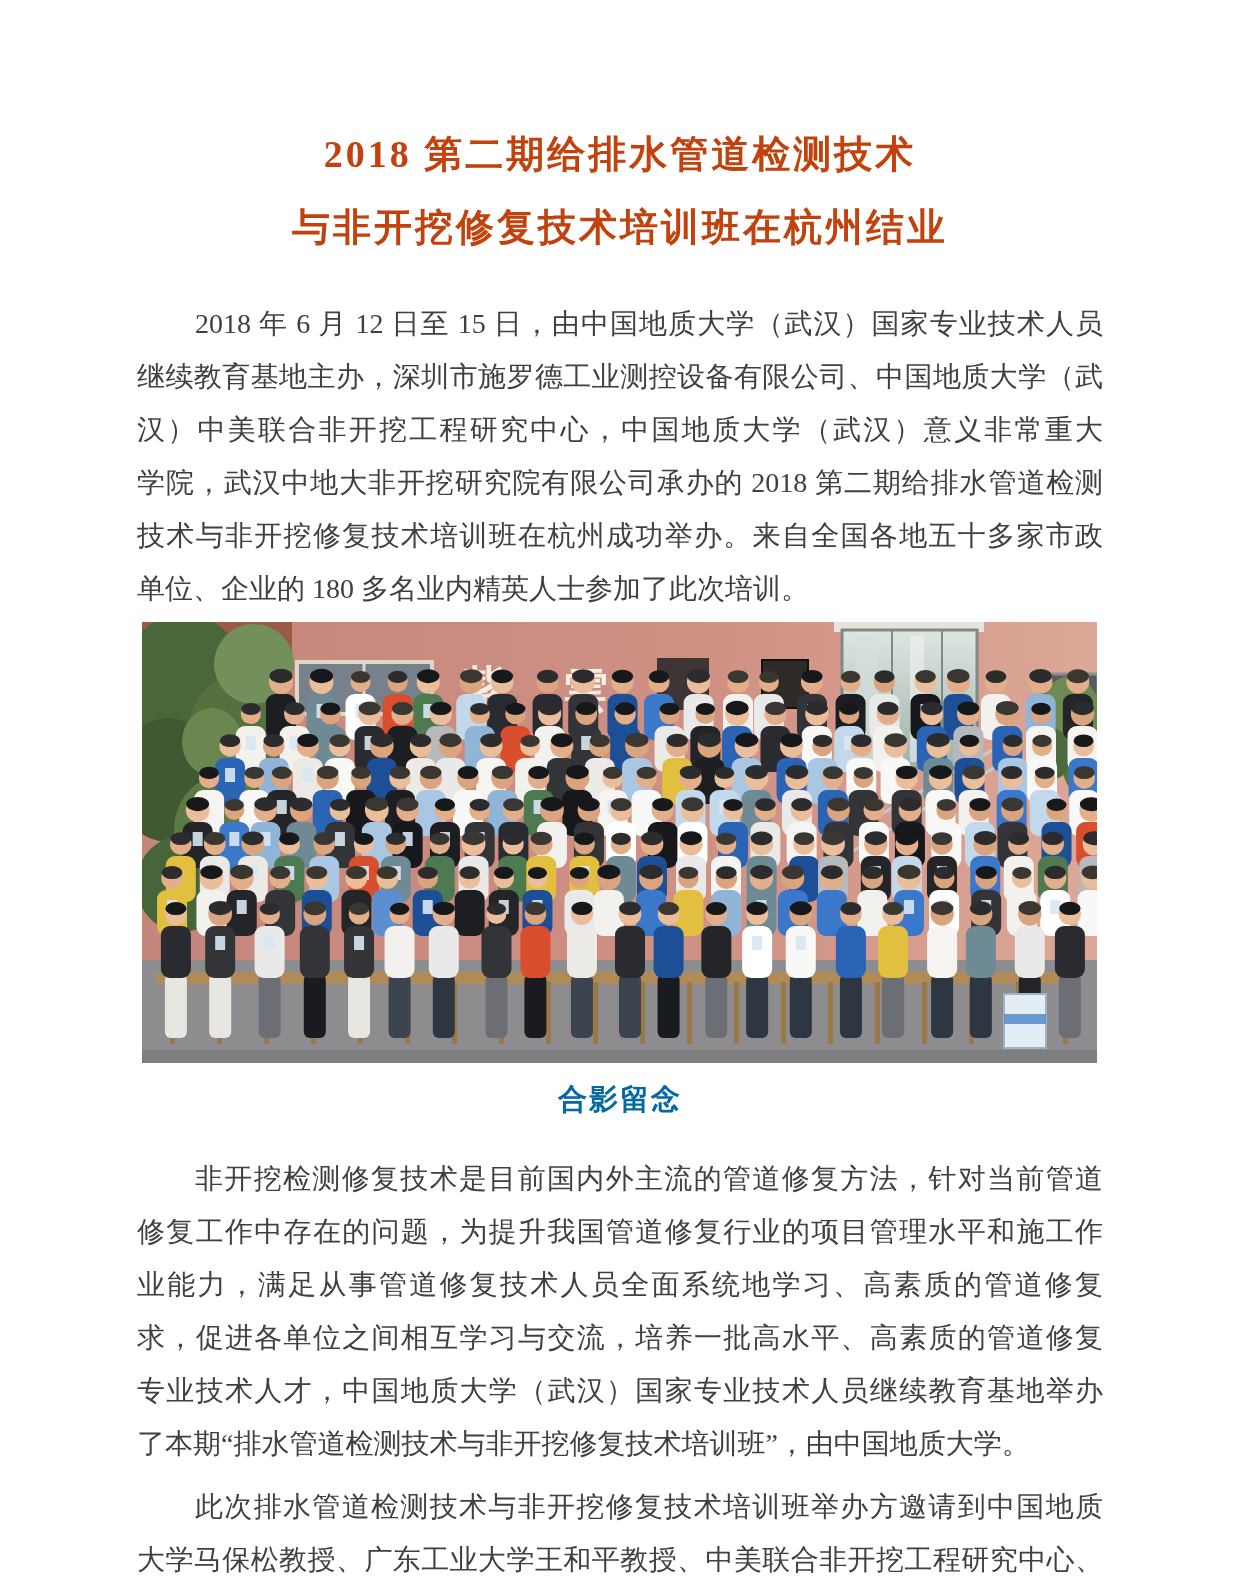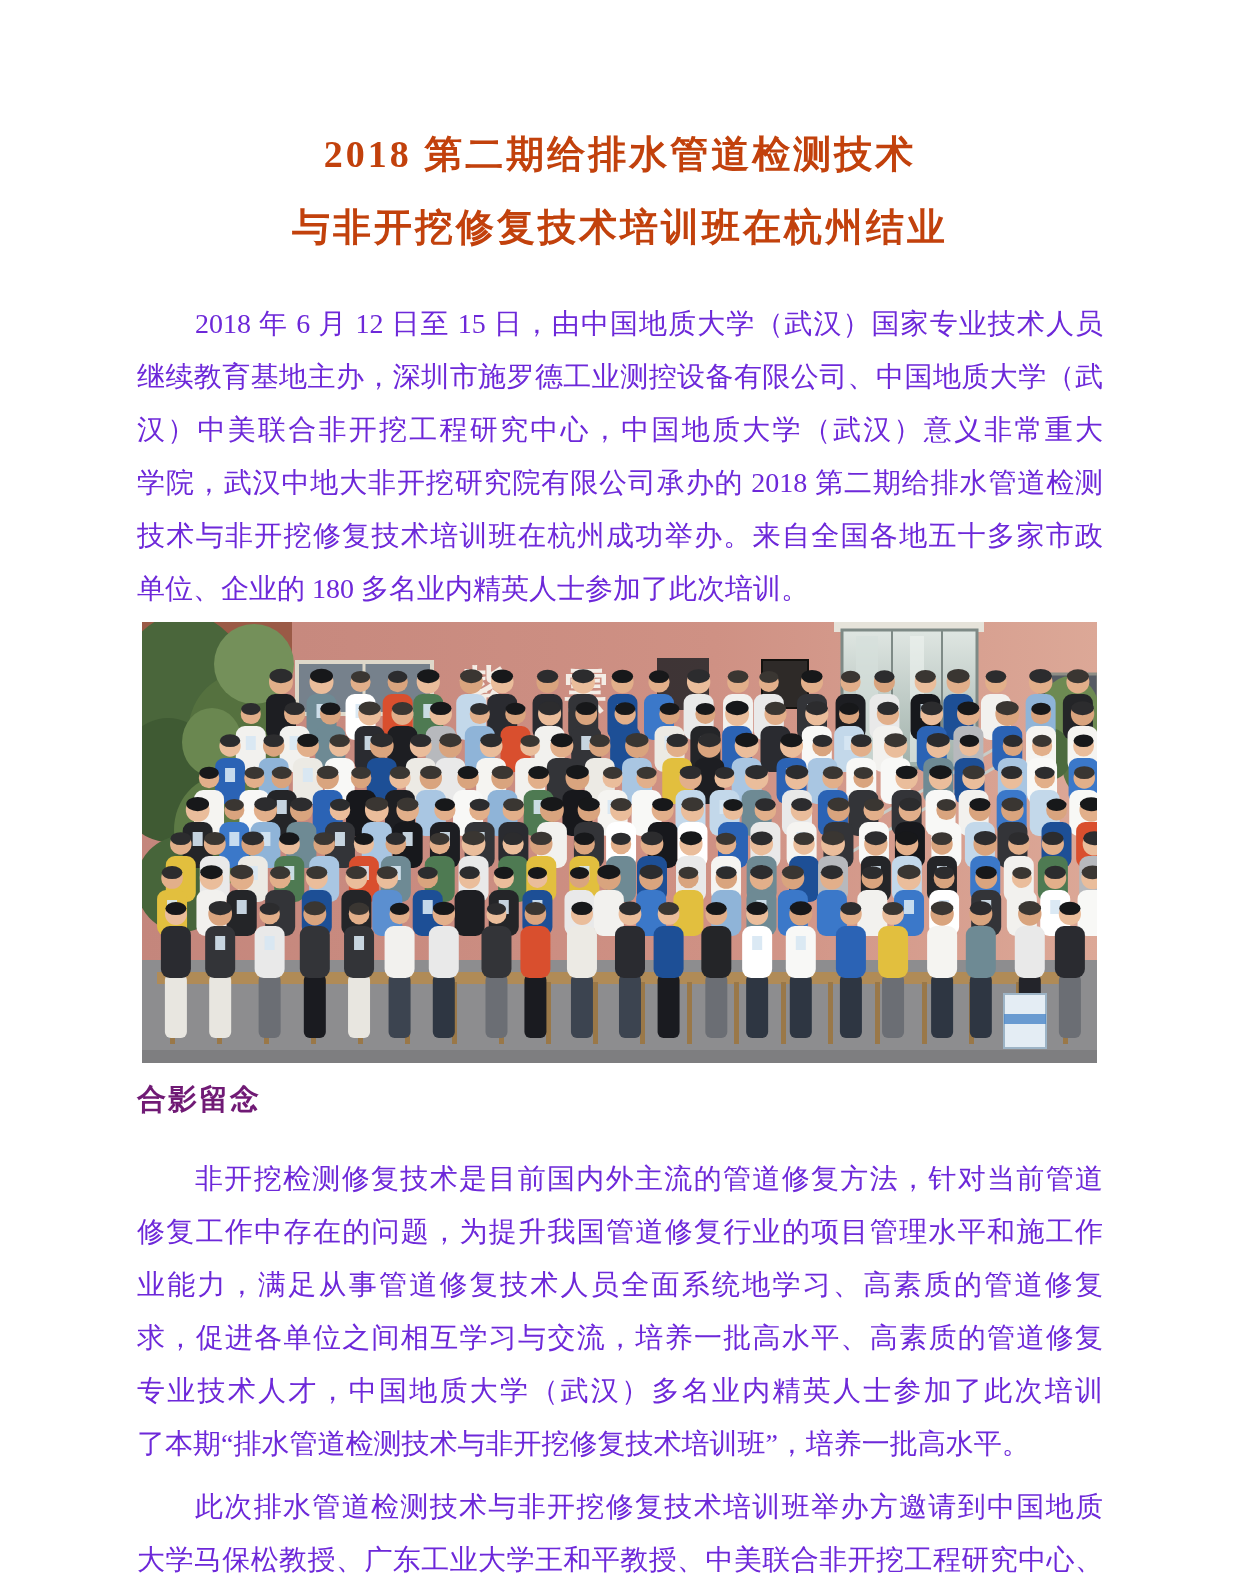--- a/index.html
+++ b/index.html
@@ -6,36 +6,36 @@
   body{
     width:1240px;height:1592px;background:#ffffff;overflow:hidden;
     font-family:"Liberation Serif","DejaVu Serif",serif;color:#161616;
   }
   .page{position:relative;width:1240px;height:1592px;background:#ffffff;}
   .content{margin:0 137px;width:966px;}
   .doc-title{
     margin-top:118px;text-align:center;font-weight:bold;color:#c2410c;
     font-size:38px;line-height:73px;letter-spacing:3px;
   }
-  .para{font-size:28px;color:#6d28d9;}
+  .para{font-size:28px;color:#404040;}
   .p1{margin-top:33px;}
   .p2{margin-top:26px;}
   .p3{margin-top:10px;}
   .line{
     height:53px;line-height:53px;overflow:hidden;
     text-align:justify;text-align-last:justify;
   }
   .line.indent{text-indent:58px;}
   .line.para-end{text-align-last:left;}
   .photo-wrap{margin:7px 0 0 5px;width:955px;height:441px;}
   .photo-wrap svg{display:block;}
   .caption{
-    margin-top:10px;height:53px;line-height:53px;text-align:left;
+    margin-top:10px;height:53px;line-height:53px;text-align:center;
     font-family:"Liberation Sans","DejaVu Sans",sans-serif;
-    font-weight:bold;font-size:29px;letter-spacing:2px;color:#701a75;
+    font-weight:bold;font-size:29px;letter-spacing:2px;color:#0369a1;
   }
   .wallchar{
     font-family:"Liberation Serif","DejaVu Serif",serif;
     font-size:46px;font-weight:bold;
   }
 </style>
 </head>
 <body>
 
 <div class="page">
@@ -1200,22 +1200,22 @@
       </svg>
     </div>
 
     <div class="caption">合影留念</div>
 
     <div class="para p2">
       <div class="line indent">非开挖检测修复技术是目前国内外主流的管道修复方法，针对当前管道</div>
       <div class="line">修复工作中存在的问题，为提升我国管道修复行业的项目管理水平和施工作</div>
       <div class="line">业能力，满足从事管道修复技术人员全面系统地学习、高素质的管道修复</div>
       <div class="line">求，促进各单位之间相互学习与交流，培养一批高水平、高素质的管道修复</div>
-      <div class="line">专业技术人才，中国地质大学（武汉）多名业内精英人士参加了此次培训</div>
-      <div class="line para-end">了本期“排水管道检测技术与非开挖修复技术培训班”，培养一批高水平。</div>
+      <div class="line">专业技术人才，中国地质大学（武汉）国家专业技术人员继续教育基地举办</div>
+      <div class="line para-end">了本期“排水管道检测技术与非开挖修复技术培训班”，由中国地质大学。</div>
     </div>
 
     <div class="para p3">
       <div class="line indent">此次排水管道检测技术与非开挖修复技术培训班举办方邀请到中国地质</div>
       <div class="line">大学马保松教授、广东工业大学王和平教授、中美联合非开挖工程研究中心、</div>
     </div>
 
   </div>
 </div>
 

